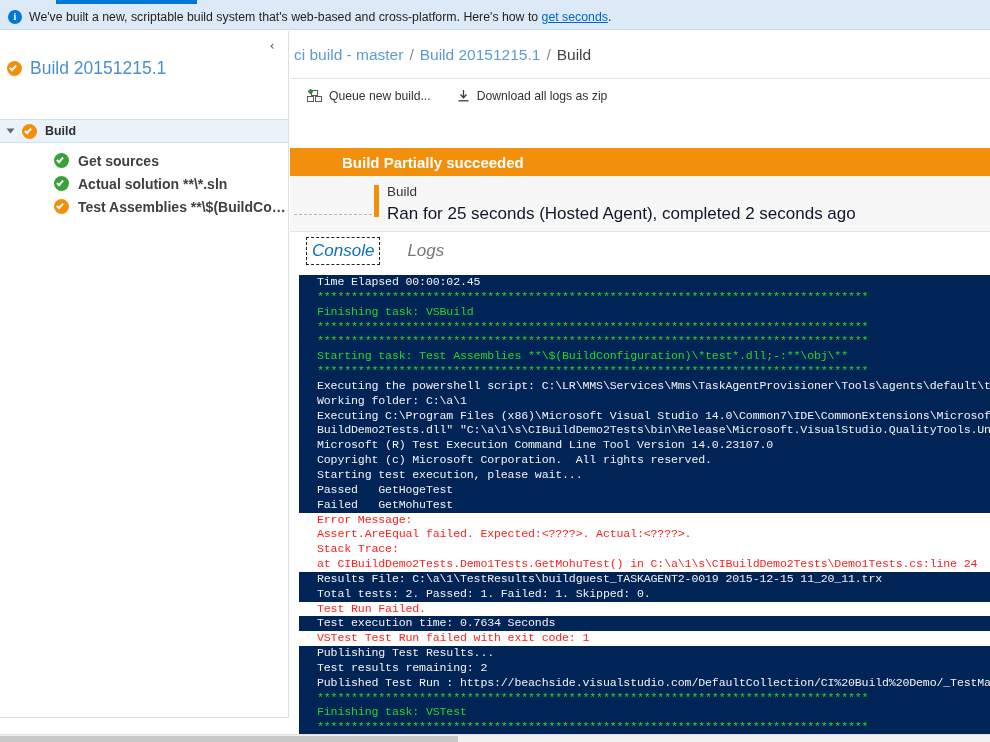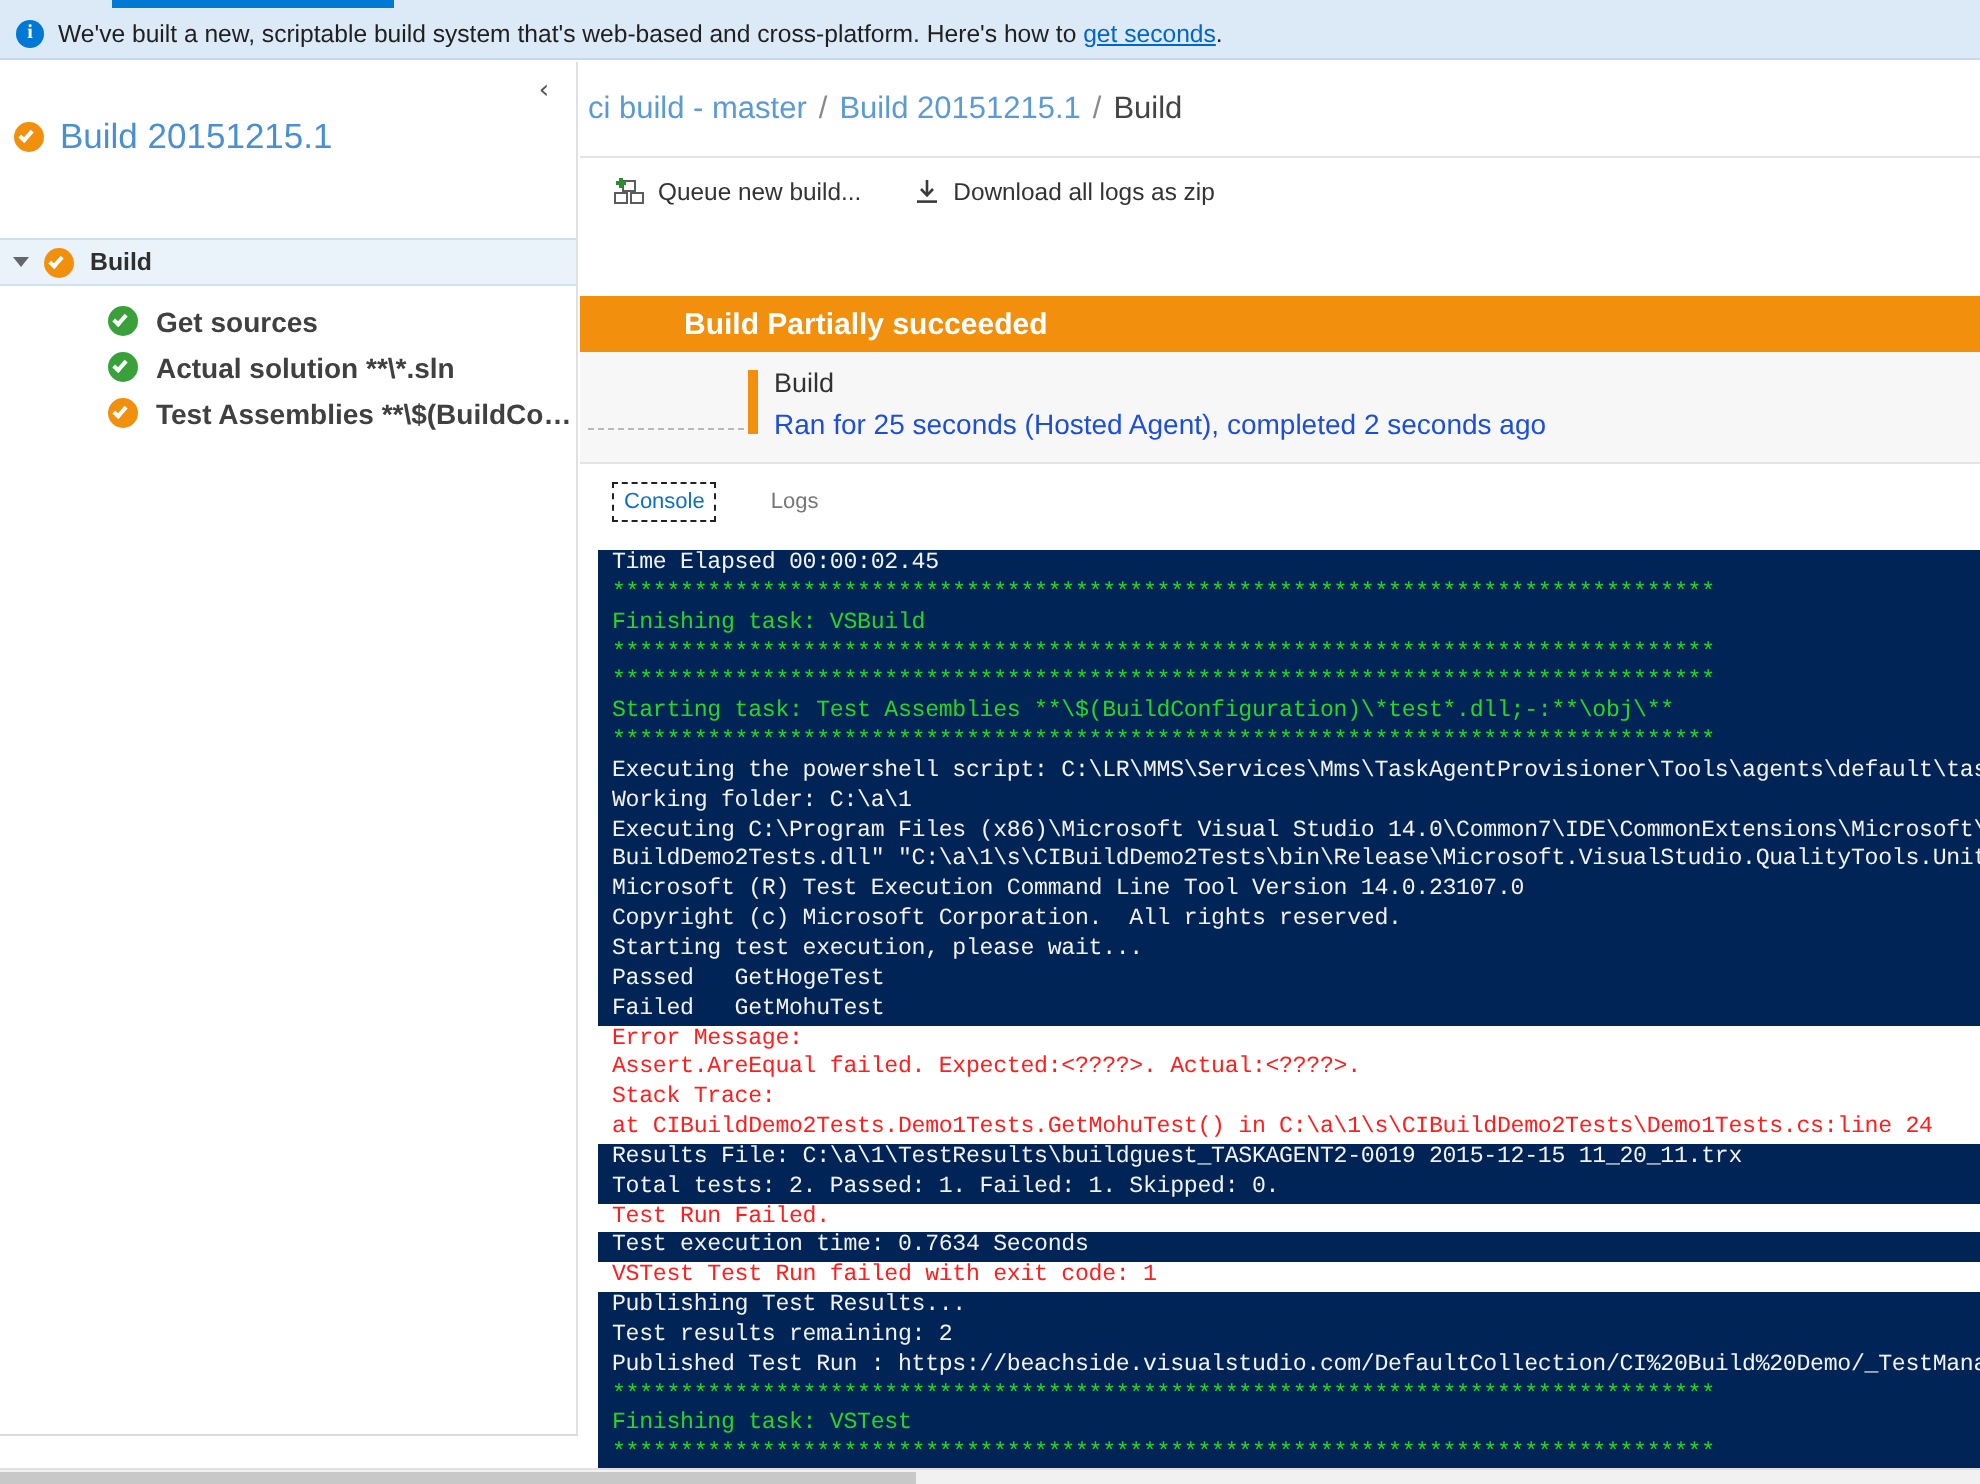--- a/index.html
+++ b/index.html
@@ -251,40 +251,41 @@
   }
   .tl-title {
     position: absolute;
     left: 97px; top: 8px;
     font-size: 13.5px;
     color: #333;
   }
   .tl-sub {
     position: absolute;
     left: 97px; top: 28px;
-    font-size: 14px;
-    color: #1d4ed8;
+    font-size: 17px;
+    color: #0f172a;
     white-space: nowrap;
   }
 
   .tabs {
     position: absolute;
     top: 202px; left: 0;
     width: 700px; height: 36px;
     display: flex;
     align-items: center;
     padding-left: 17px;
     box-sizing: border-box;
   }
   .tab {
-    font-size: 11px;
+    font-size: 17px;
     color: #777;
     margin-right: 23px;
     padding: 3px 5px;
     cursor: pointer;
+    font-style: italic;
   }
   .tab.active {
     color: #0b6fc4;
     outline: 1px dashed #222;
   }
 
   
   .console {
     position: absolute;
     top: 244px; left: 9px;
@@ -292,21 +293,21 @@
     background: #012456;
     overflow: hidden;
     font-family: "Liberation Mono", "DejaVu Sans Mono", monospace;
     font-size: 11.6px;
     line-height: 14.85px;
     white-space: pre;
     letter-spacing: -0.15px;
   }
   .console .ln {
     height: 14.85px;
-    padding-left: 7px;
+    padding-left: 18px;
     box-sizing: border-box;
   }
   .c-white { color: #f2f2f2; }
   .c-green { color: #27d527; }
   .c-red   { color: #ff1d1d; background: #ffffff; }
 
   .hscroll {
     position: absolute;
     left: 0; bottom: 0;
     width: 990px; height: 8px;

